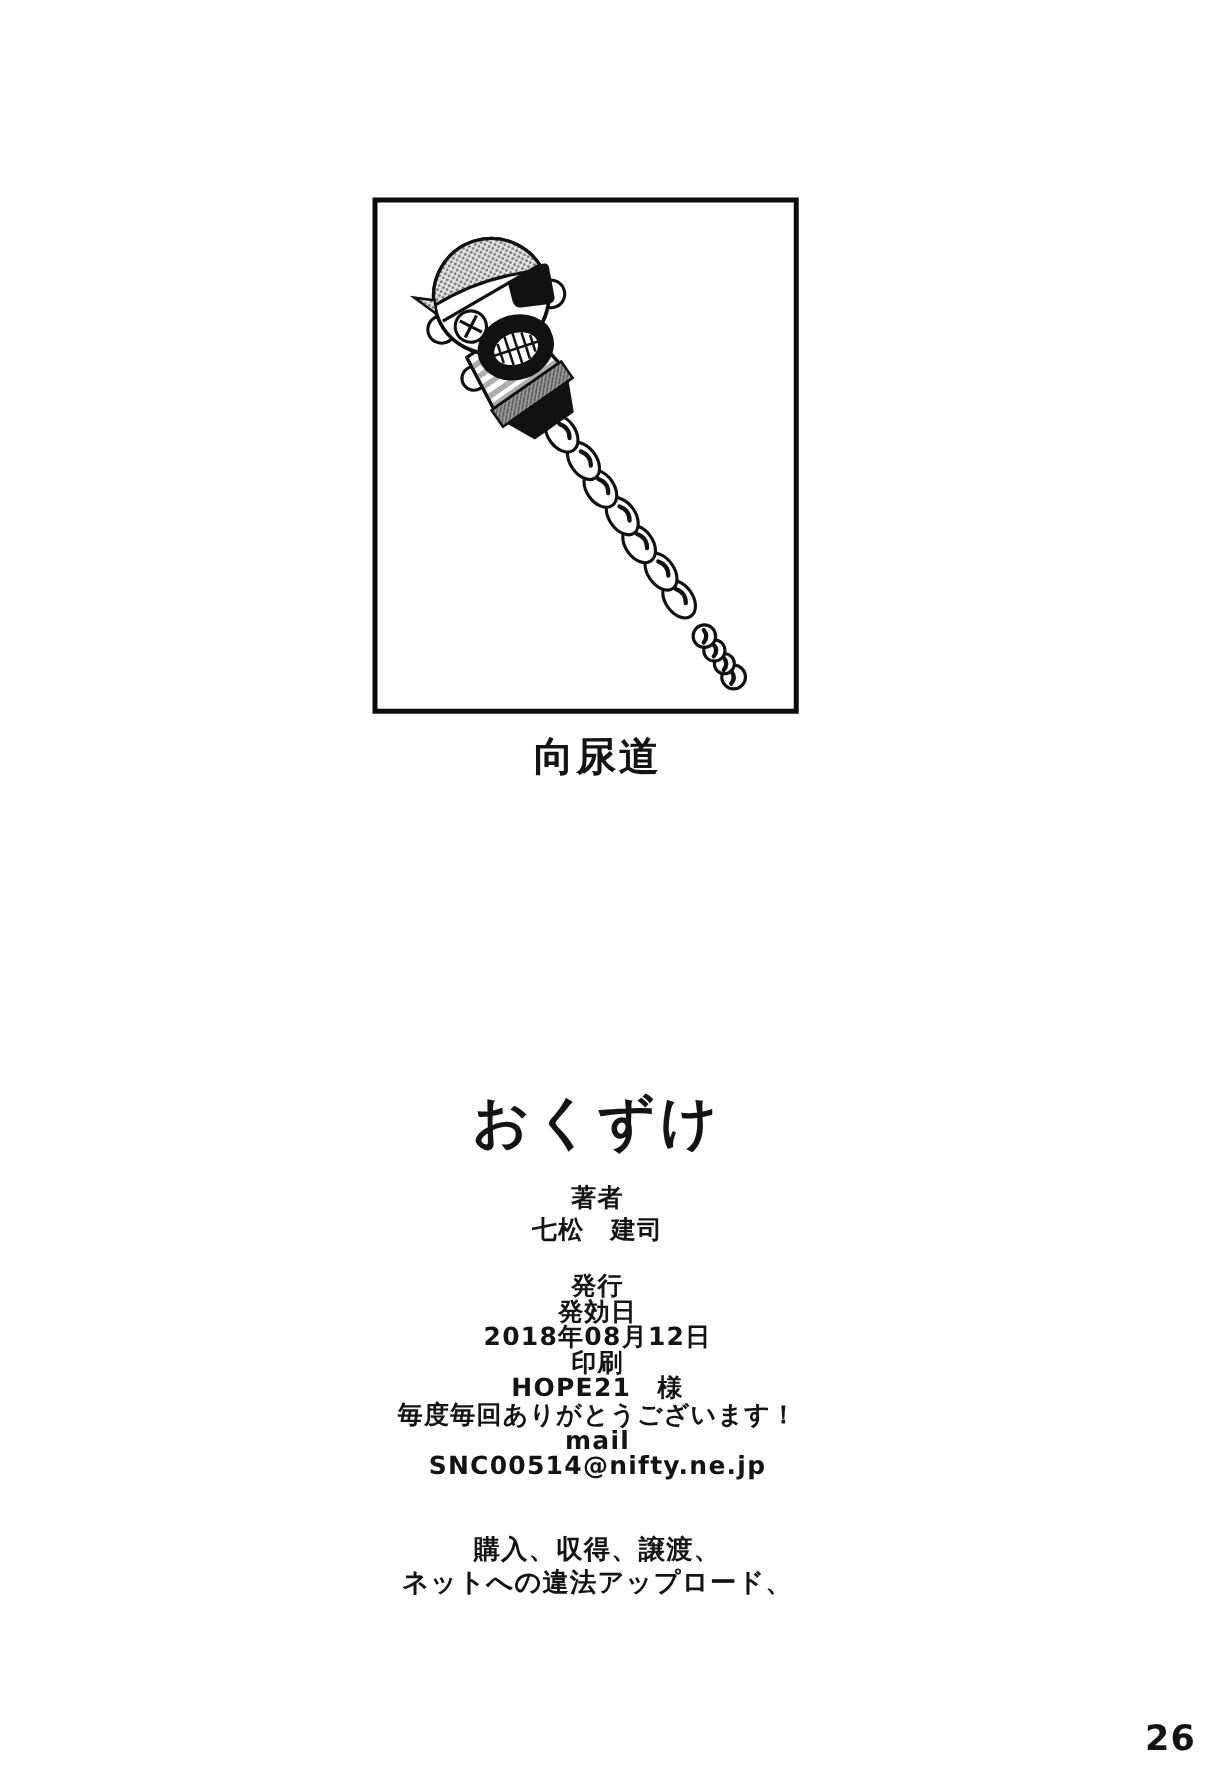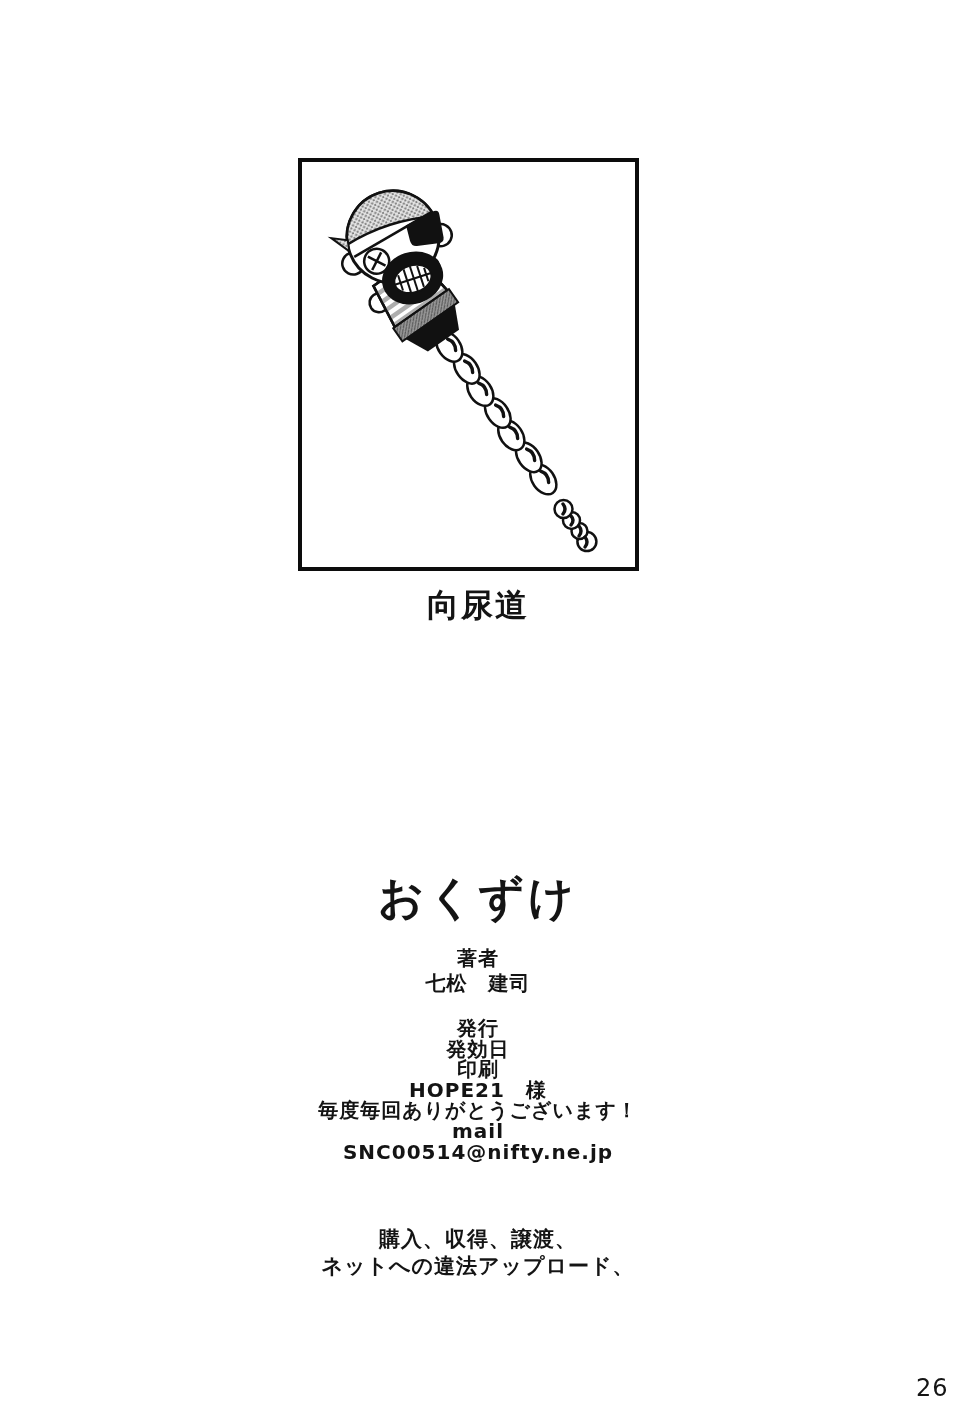--- a/index.html
+++ b/index.html
@@ -57,22 +57,22 @@
   .notice {
     top: 1226px;
     font-size: 21px;
     line-height: 27px;
     letter-spacing: 1px;
   }
   .pageno {
     position: absolute;
     left: 916px;
     top: 1374px;
-    font-size: 24px;
-    font-weight: 400;
+    font-size: 28px;
+    font-weight: 700;
     letter-spacing: 1px;
     font-style: normal;
   }
 </style>
 </head>
 <body>
 
 <div class="page">
 
   <div class="frame">
@@ -165,20 +165,21 @@
   <div class="centered title">おくずけ</div>
 
   <div class="centered block-author">
     <div>著者</div>
     <div>七松　建司</div>
   </div>
 
   <div class="centered block-pub">
     <div>発行</div>
     <div>発効日</div>
+    <div>2018年08月12日</div>
     <div>印刷</div>
     <div>HOPE21　様</div>
     <div>毎度毎回ありがとうございます！</div>
     <div>mail</div>
     <div>SNC00514@nifty.ne.jp</div>
   </div>
 
   <div class="centered notice">
     <div>購入、収得、譲渡、</div>
     <div>ネットへの違法アップロード、</div>

